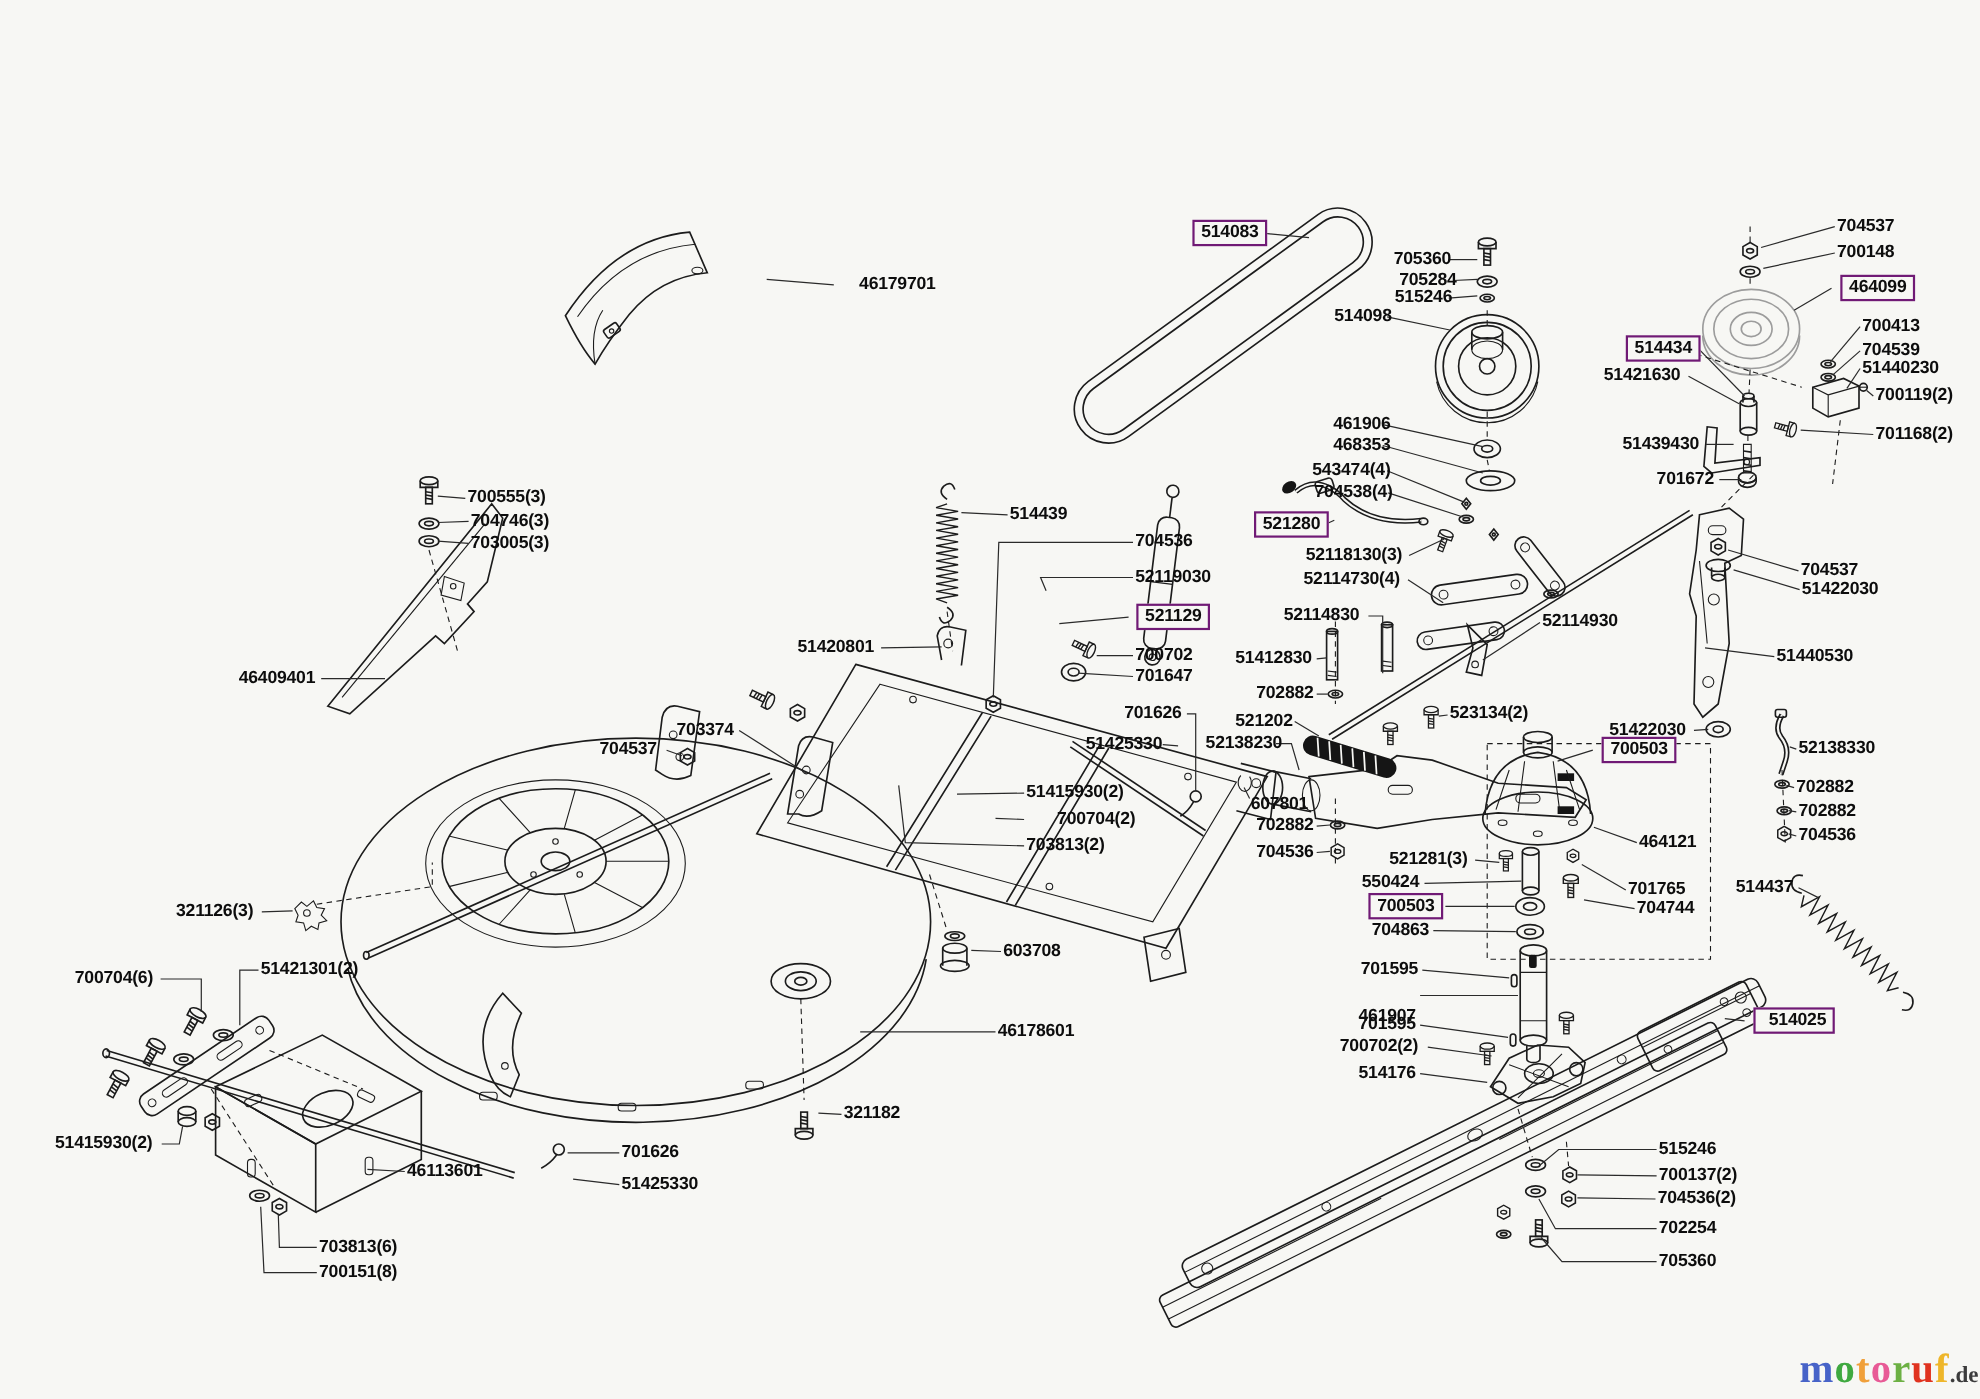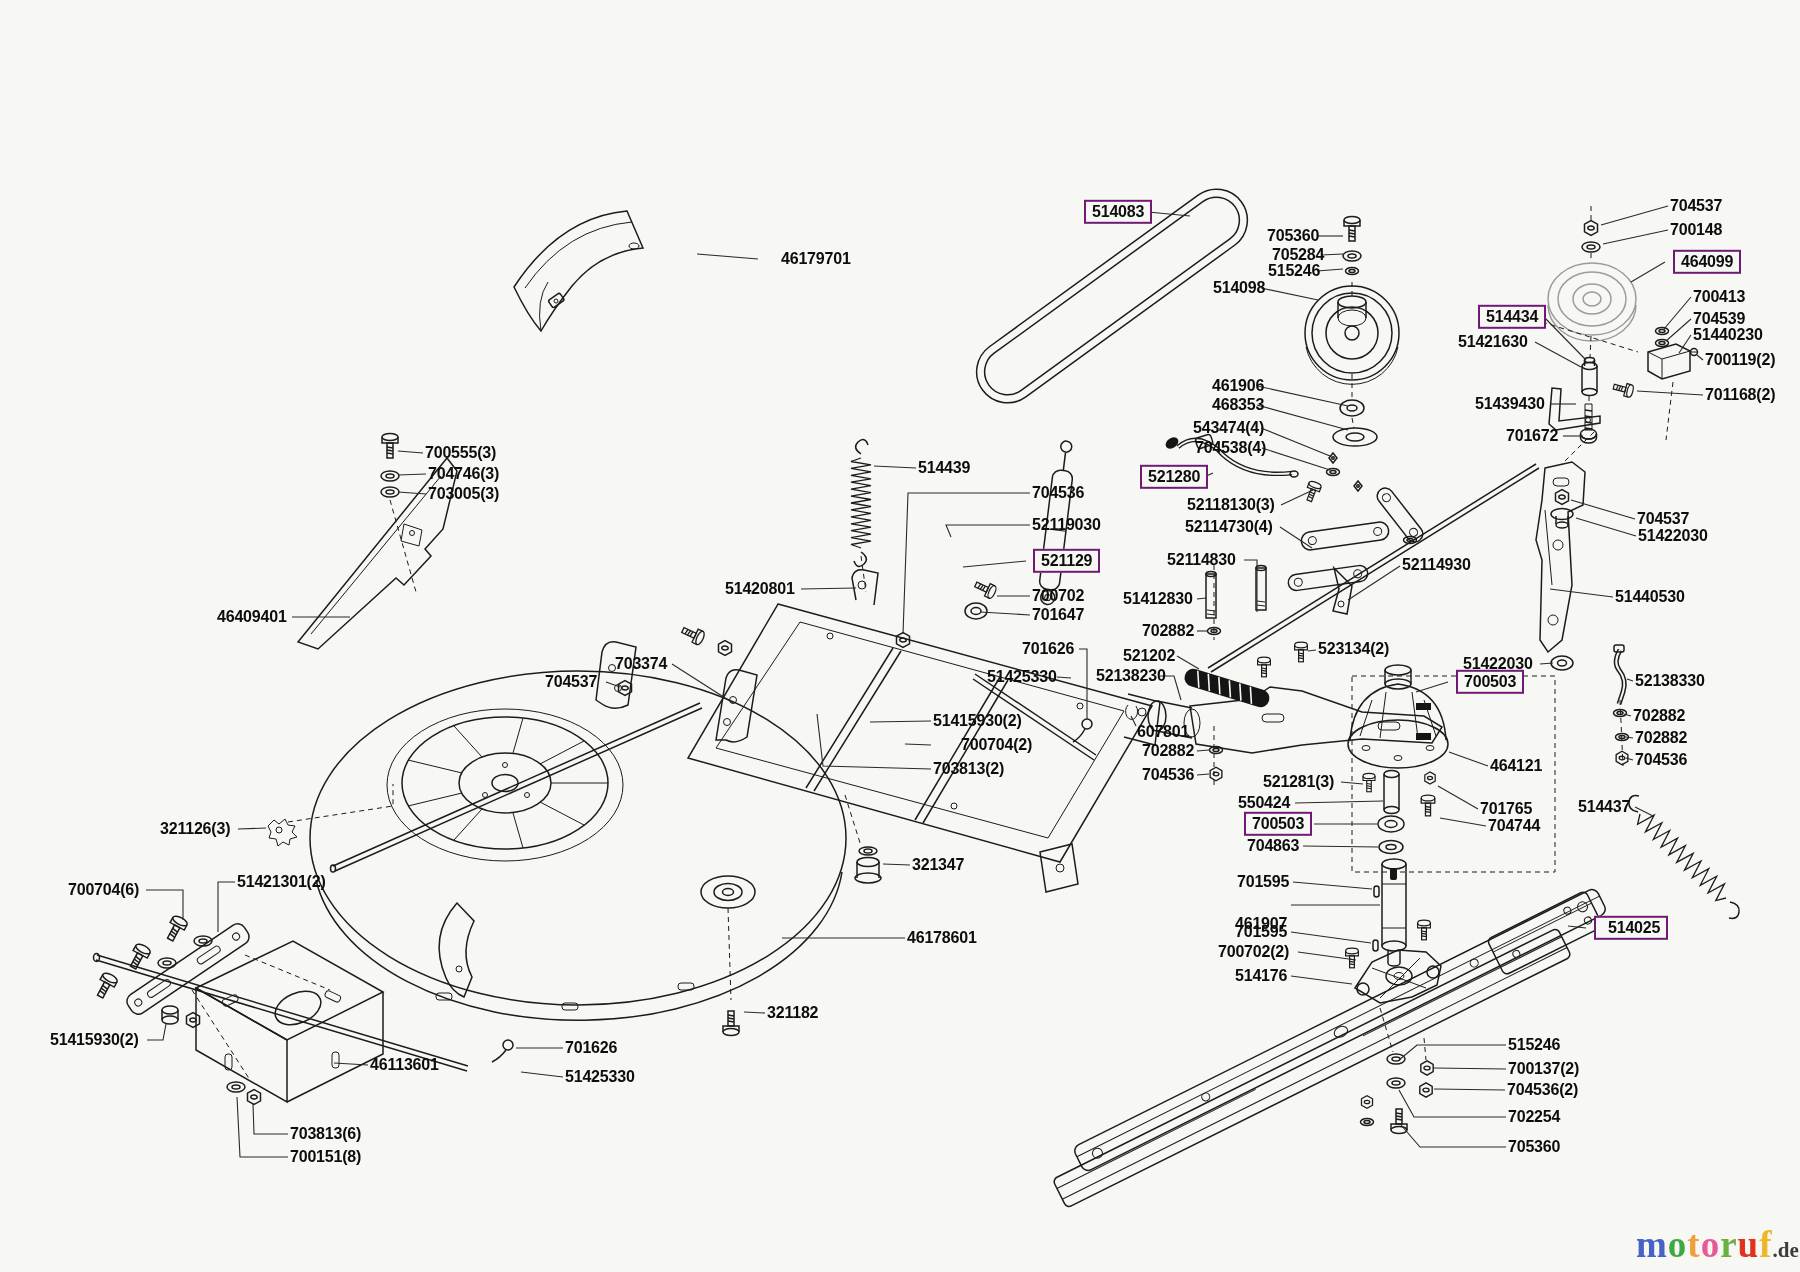--- a/index.html
+++ b/index.html
@@ -641,21 +641,21 @@
       <div class="plabel" style="left: 68px; top: 890px;">700704(6)</div>
       <div class="plabel" style="left: 237px; top: 882px;">51421301(2)</div>
       <div class="plabel" style="left: 50px; top: 1040px;">51415930(2)</div>
       <div class="plabel" style="left: 370px; top: 1065px;">46113601</div>
       <div class="plabel" style="left: 290px; top: 1134px;">703813(6)</div>
       <div class="plabel" style="left: 290px; top: 1157px;">700151(8)</div>
       <div class="plabel" style="left: 565px; top: 1048px;">701626</div>
       <div class="plabel" style="left: 565px; top: 1077px;">51425330</div>
       <div class="plabel" style="left: 767px; top: 1013px;">321182</div>
       <div class="plabel" style="left: 907px; top: 938px;">46178601</div>
-      <div class="plabel" style="left: 912px; top: 865px;">321347</div>
+      <div class="plabel" style="left: 912px; top: 865px;">603708</div>
       <div class="plabel" style="left: 1267px; top: 236px;">705360</div>
       <div class="plabel" style="left: 1272px; top: 255px;">705284</div>
       <div class="plabel" style="left: 1268px; top: 271px;">515246</div>
       <div class="plabel" style="left: 1213px; top: 288px;">514098</div>
       <div class="plabel boxed" style="left: 1084px; top: 212px;">514083</div>
       <div class="plabel" style="left: 1670px; top: 206px;">704537</div>
       <div class="plabel" style="left: 1670px; top: 230px;">700148</div>
       <div class="plabel boxed" style="left: 1673px; top: 262px;">464099</div>
       <div class="plabel" style="left: 1693px; top: 297px;">700413</div>
       <div class="plabel" style="left: 1693px; top: 319px;">704539</div>

